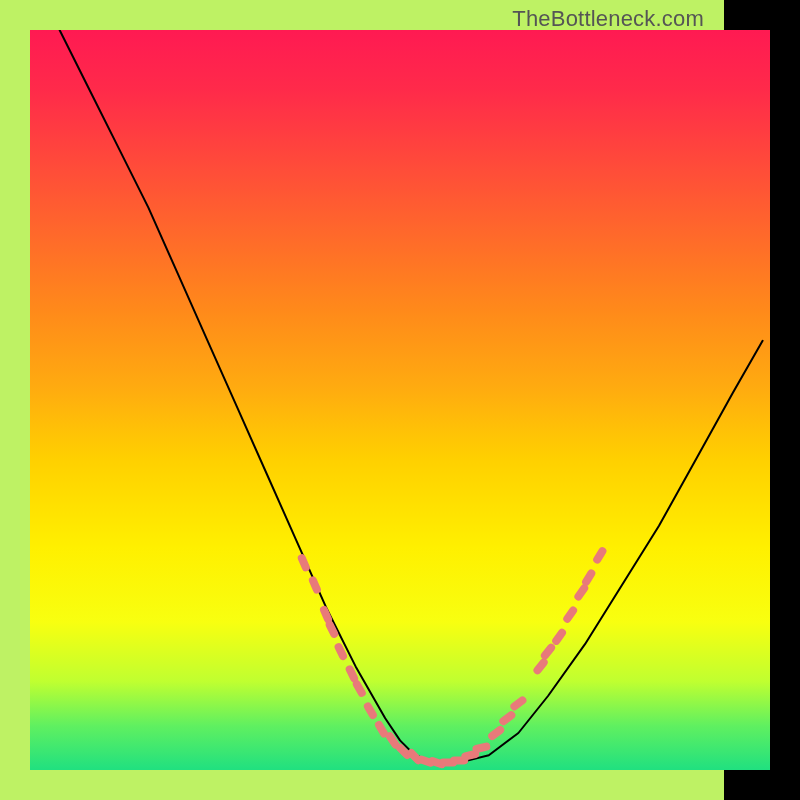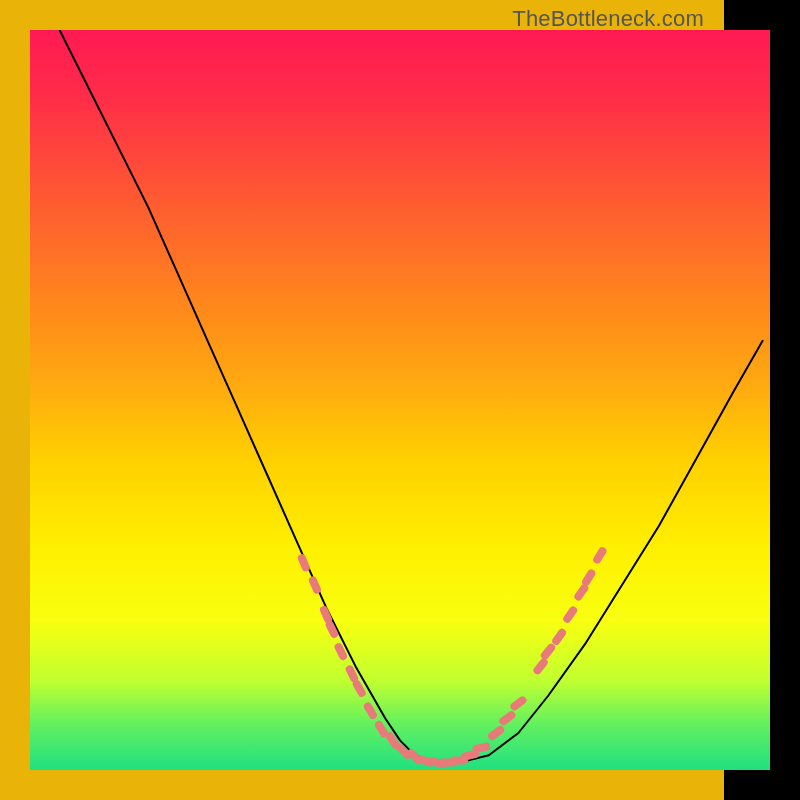--- a/index.html
+++ b/index.html
@@ -7,21 +7,21 @@
     padding: 0;
     background: #000;
     width: 800px;
     height: 800px;
     overflow: hidden;
     font-family: Arial, Helvetica, sans-serif;
   }
   .frame {
     width: 724px;
     height: 800px;
-    background: #eab308;
+    background: #bef264;
     position: relative;
     text-align: center;
   }
   .plot-area {
     position: absolute;
     left: 30px;
     top: 30px;
     width: 740px;
     height: 740px;
     background: linear-gradient(to bottom,

